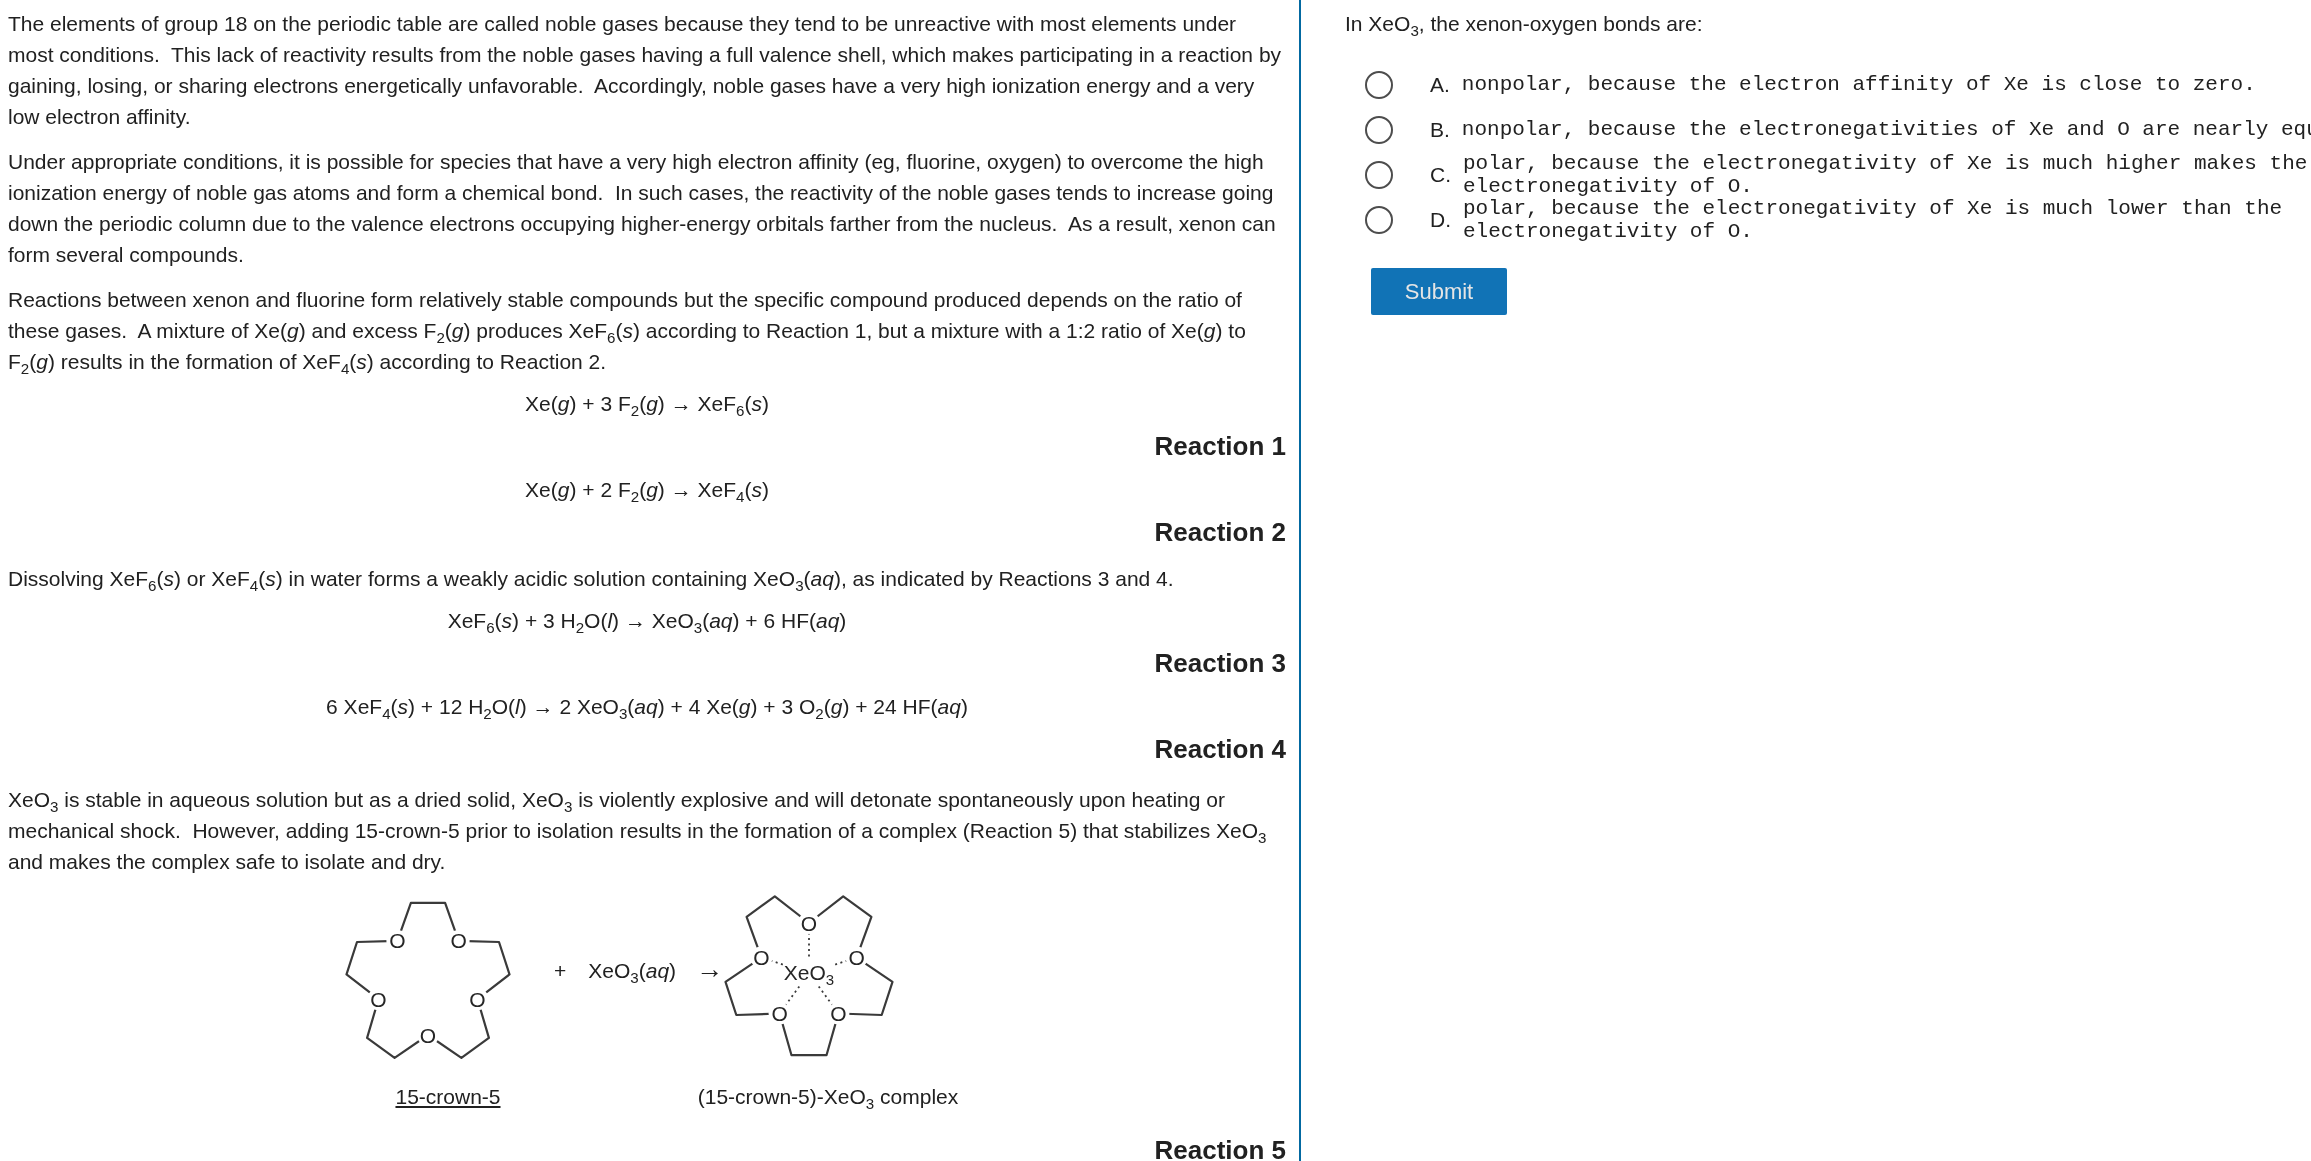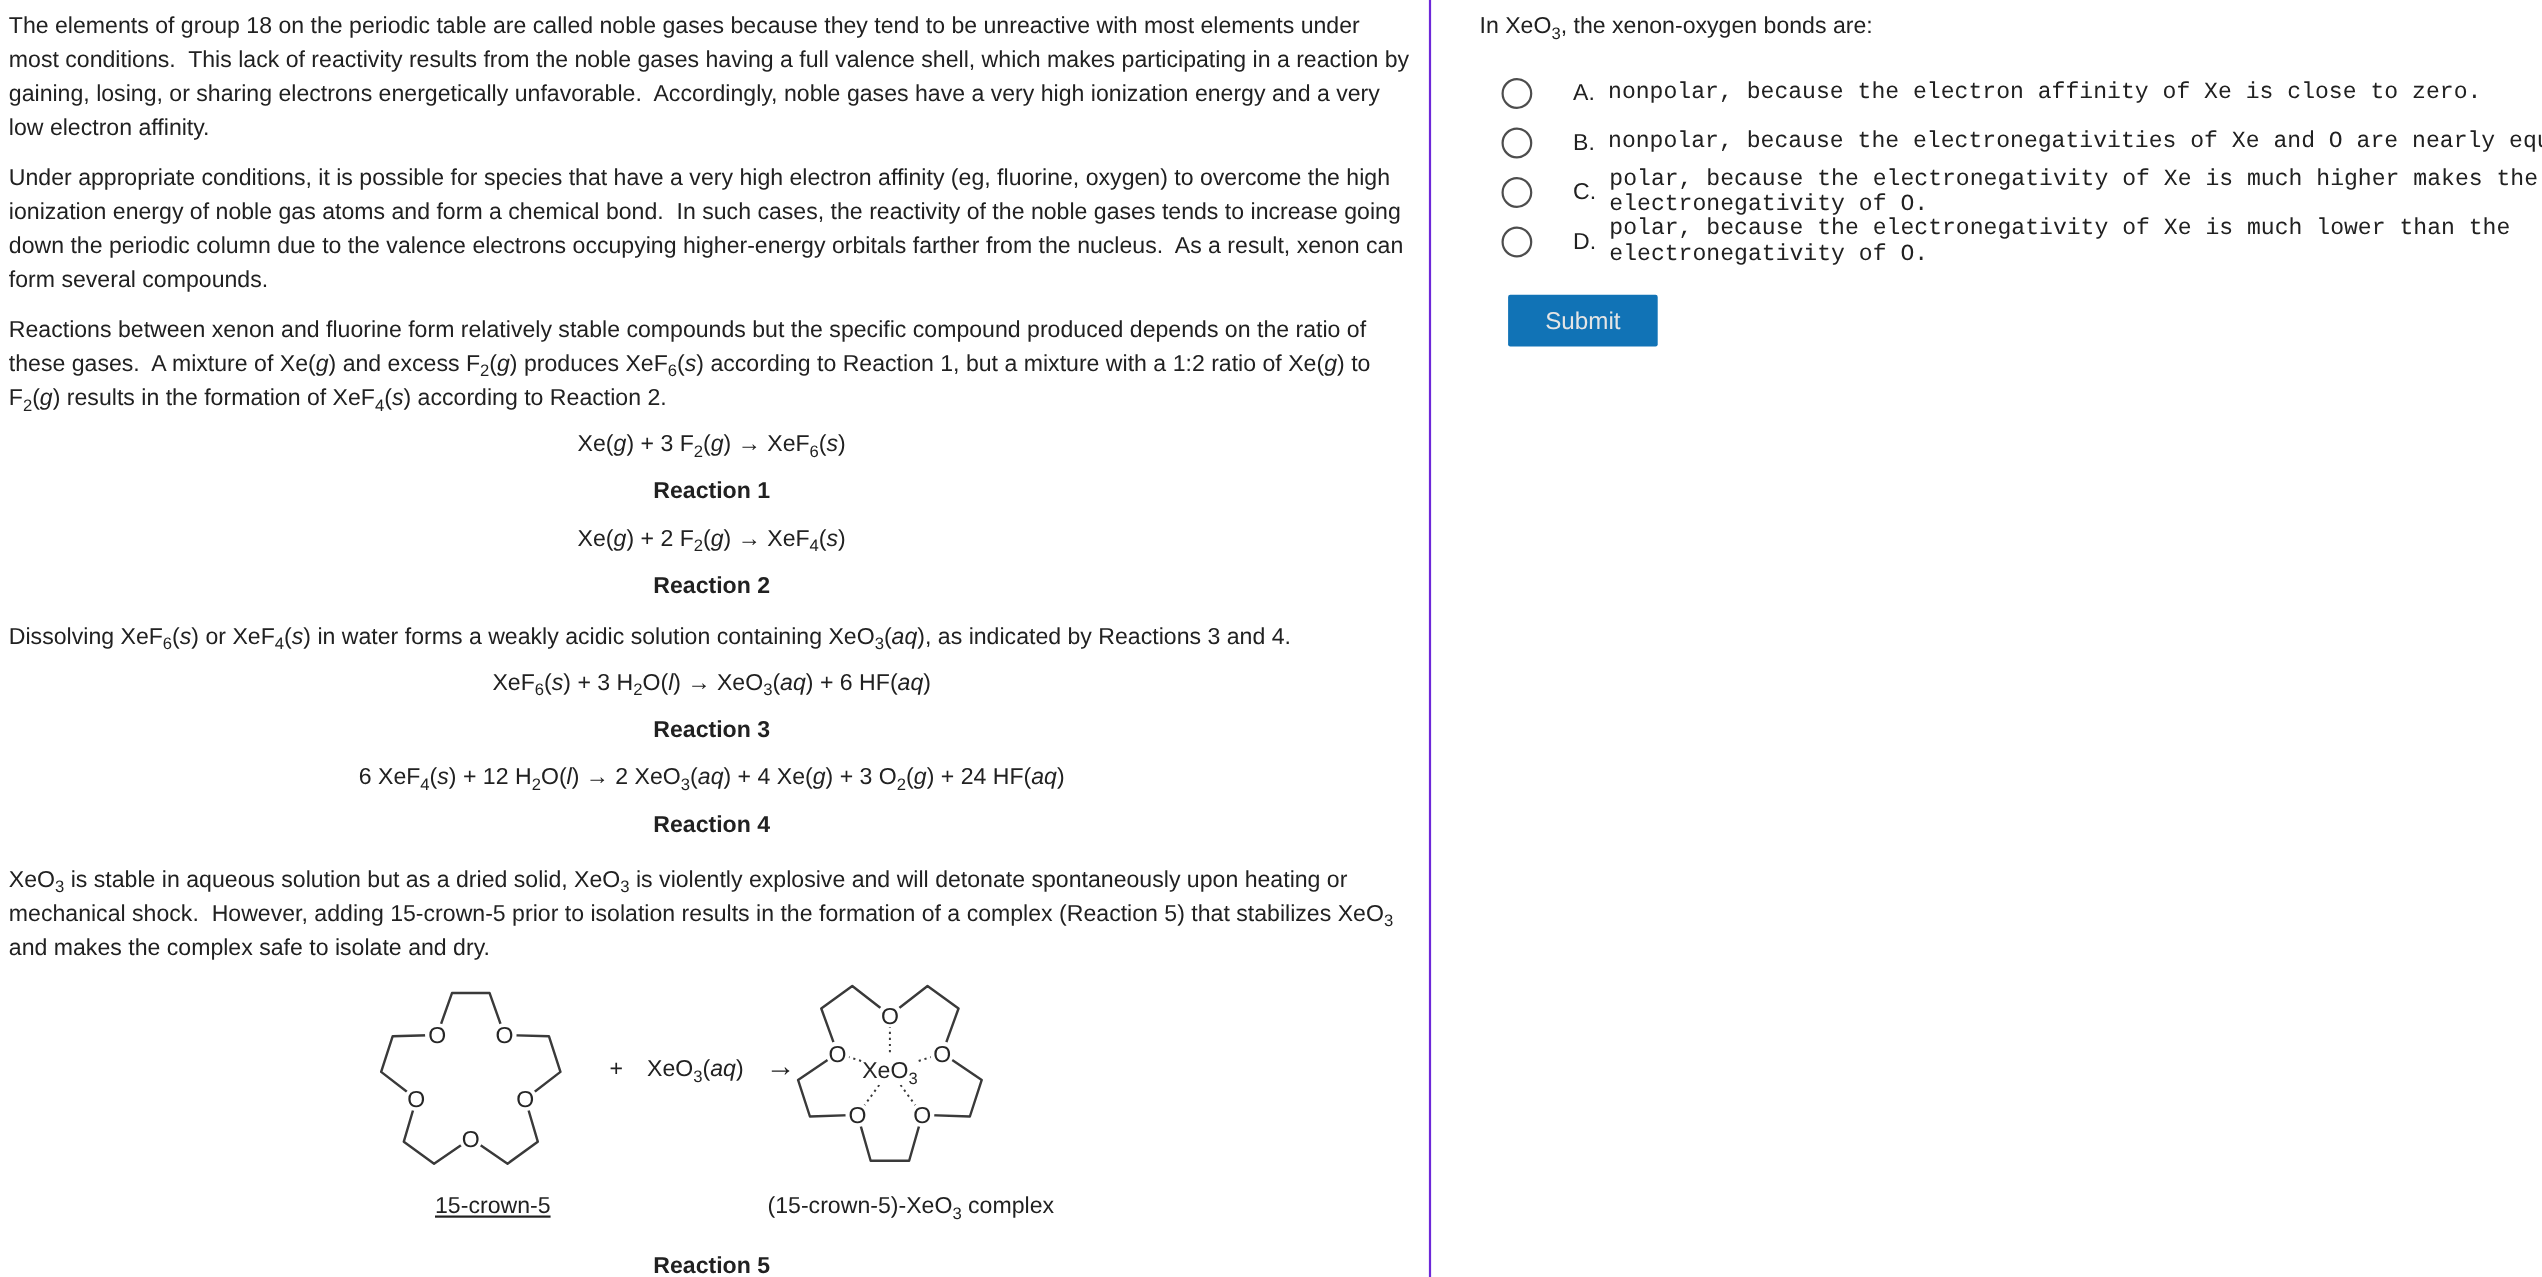--- a/index.html
+++ b/index.html
@@ -1,29 +1,29 @@
 <!DOCTYPE html>
 <html><head>
 <meta charset="utf-8">
 <style>
   * { margin:0; padding:0; box-sizing:border-box; }
   html,body { width:2311px; height:1161px; background:#ffffff; overflow:hidden;
               font-family:"Liberation Sans", sans-serif; color:#212121; }
 
   .left-panel {
     position:absolute; left:0; top:0; width:1301px; height:1161px;
-    border-right:2px solid #6d28d9; padding:8px 12px 0 8px;
+    border-right:2px solid #0369a1; padding:8px 12px 0 8px;
   }
   .para {
     font-size:21px; line-height:31px; white-space:pre-wrap;
     max-width:1278px; margin-bottom:14px;
   }
   .eq-block { text-align:center; max-width:1278px; }
   .equation { font-size:21px; line-height:25px; margin-bottom:18px; }
-  .rx-label { font-size:21px; line-height:25px; font-weight:bold; margin-bottom:18px; }
+  .rx-label { font-size:26px; line-height:25px; font-weight:bold; margin-bottom:18px;text-align:right; }
   .mt12 { margin-top:12px; }
   .mt27 { margin-top:15px; }
   .mt22 { margin-top:22px; }
   sub { font-size:0.72em; line-height:0; }
 
   .figure { position:relative; height:225px; margin-top:1px; max-width:1278px; }
   .crown-left  { position:absolute; left:335px; top:5px; }
   .crown-right { position:absolute; left:712px; top:0; }
   .fig-formula {
     position:absolute; left:546px; top:68px;

